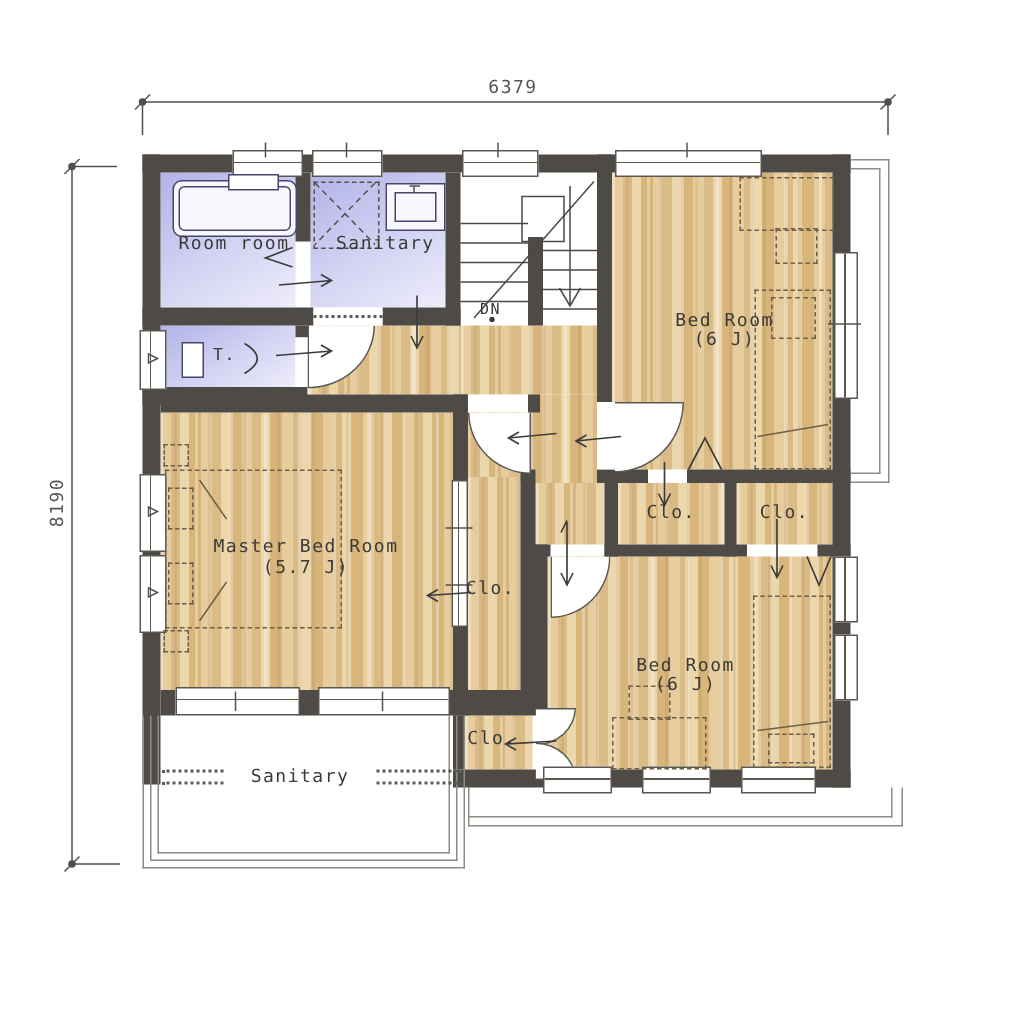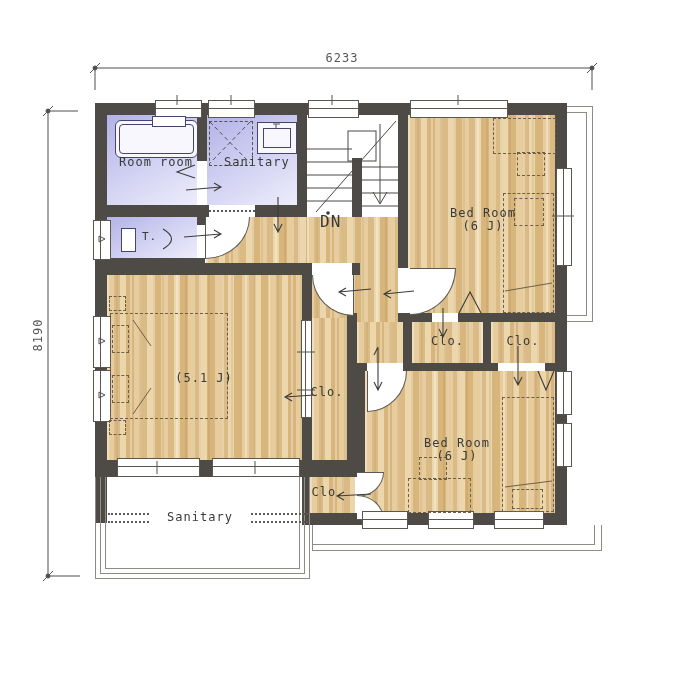--- a/index.html
+++ b/index.html
@@ -200,28 +200,29 @@
       <path fill="none" d="M48,111 V576 M50,111 H78 M50,576 H80"></path>
       <circle cx="48" cy="111" r="2"></circle>
       <circle cx="48" cy="576" r="2"></circle>
       <path fill="none" d="M43,116 L53,106 M43,581 L53,571"></path>
     </g>
   </svg>
 
   <div class="lbl" style="left:119px;top:156px">Room room</div>
   <div class="lbl" style="left:224px;top:156px">Sanitary</div>
   <div class="lbl" style="left:142px;top:230px;font-size:11px">T.</div>
-  <div class="lbl" style="left:320px;top:215px;width:24px;font-size:16px">DN</div>
+  <div class="lbl" style="left:320px;top:200px;width:24px;font-size:10px">DN</div>
   <div class="lbl c" style="left:423px;top:207px;width:120px">Bed Room</div>
   <div class="lbl c" style="left:423px;top:220px;width:120px">(6 J)</div>
-  <div class="lbl c" style="left:124px;top:372px;width:160px">(5.1 J)</div>
+  <div class="lbl c" style="left:124px;top:358px;width:160px">Master Bed Room</div>
+  <div class="lbl c" style="left:124px;top:372px;width:160px">(5.7 J)</div>
   <div class="lbl c" style="left:397px;top:437px;width:120px">Bed Room</div>
   <div class="lbl c" style="left:397px;top:450px;width:120px">(6 J)</div>
   <div class="lbl c" style="left:304px;top:386px;width:46px">Clo.</div>
   <div class="lbl c" style="left:412px;top:335px;width:71px">Clo.</div>
   <div class="lbl c" style="left:491px;top:335px;width:64px">Clo.</div>
   <div class="lbl c" style="left:304px;top:486px;width:48px">Clo.</div>
   <div class="lbl c" style="left:150px;top:511px;width:100px;background:#fff">Sanitary</div>
 
-  <div class="dim c" style="left:292px;top:51px;width:100px">6233</div>
+  <div class="dim c" style="left:292px;top:51px;width:100px">6379</div>
   <div class="dim c" style="left:12px;top:328px;width:52px;transform:rotate(-90deg)">8190</div>
 
 </div>
 
 </body></html>

